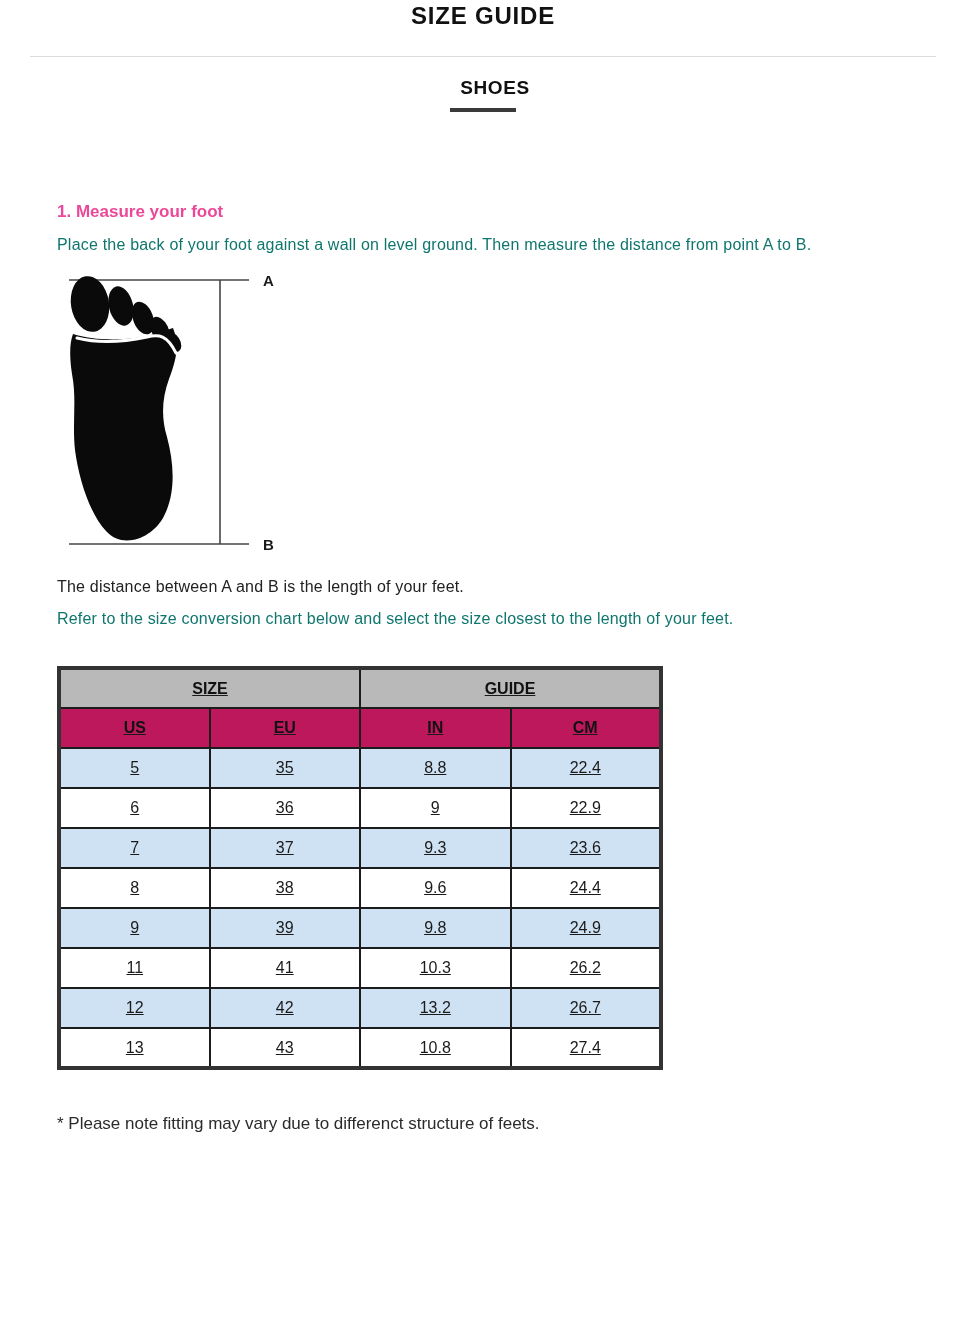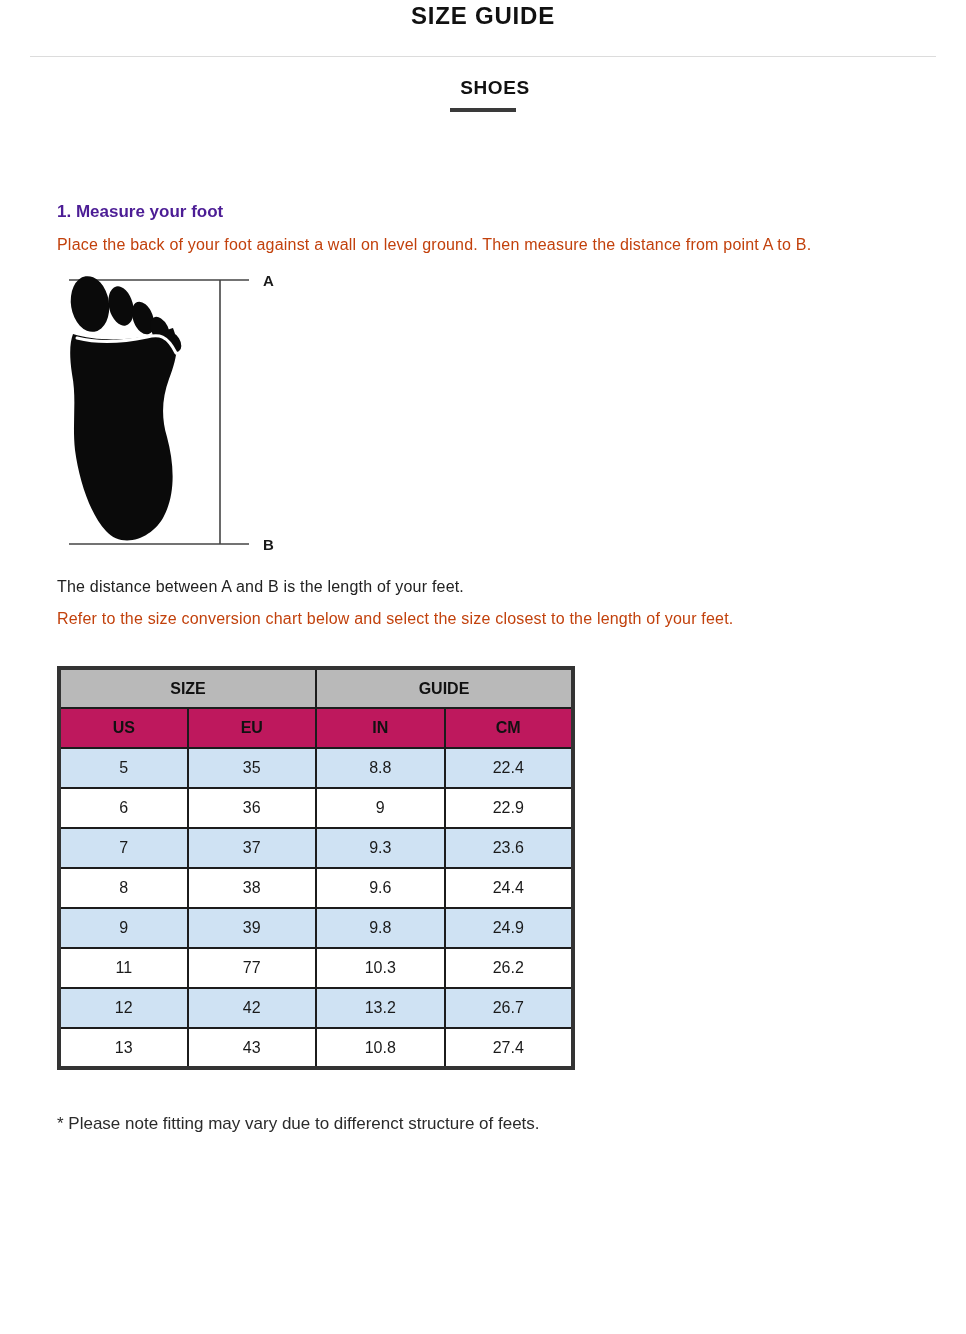--- a/index.html
+++ b/index.html
@@ -42,54 +42,55 @@
     height: 4px;
     background: var(--underline, #3a3a3a);
     margin: 9px auto 0 auto;
   }
 
   
   .section-heading {
     margin: 0 8px 0 57px;
     font-size: 17px;
     font-weight: 700;
-    color: #4c1d95;
+    color: #ec4899;
   }
   .section-heading.first { margin-top: 90px; }
   .section-heading.second { margin-top: 42px; }
   .section-body {
     margin: 14px 57px 0 57px;
     font-size: 16px;
     letter-spacing: 0.2px;
-    color: #c2410c;
+    color: #0f766e;
   }
 
   
   .foot-diagram {
     margin: 18px 0 0 57px;
     width: 240px;
     height: 286px;
     display: block;
   }
   .diagram-caption {
     margin: 20px 57px 0 57px;
     font-size: 16px;
     letter-spacing: 0.2px;
     color: #222;
   }
 
   
   .size-table {
     margin: 38px 0 17px 57px;
-    width: 518px;
+    width: 606px;
     border-collapse: collapse;
     table-layout: fixed;
     text-align: center;
     font-size: 16px;
     border: 4px solid var(--table_border, #333333);
+    text-decoration: underline;
   }
   .size-table th, .size-table td {
     border: 2px solid #1c1c1c;
     height: 40px;
     vertical-align: middle;
     color: #111;
   }
   .size-table thead .group-row th {
     background: var(--header_bg, #b9b9b9);
     font-weight: 700;
@@ -204,21 +205,21 @@
           <td>24.4</td>
         </tr>
         <tr>
           <td>9</td>
           <td>39</td>
           <td>9.8</td>
           <td>24.9</td>
         </tr>
         <tr>
           <td>11</td>
-          <td>77</td>
+          <td>41</td>
           <td>10.3</td>
           <td>26.2</td>
         </tr>
         <tr>
           <td>12</td>
           <td>42</td>
           <td>13.2</td>
           <td>26.7</td>
         </tr>
         <tr>

